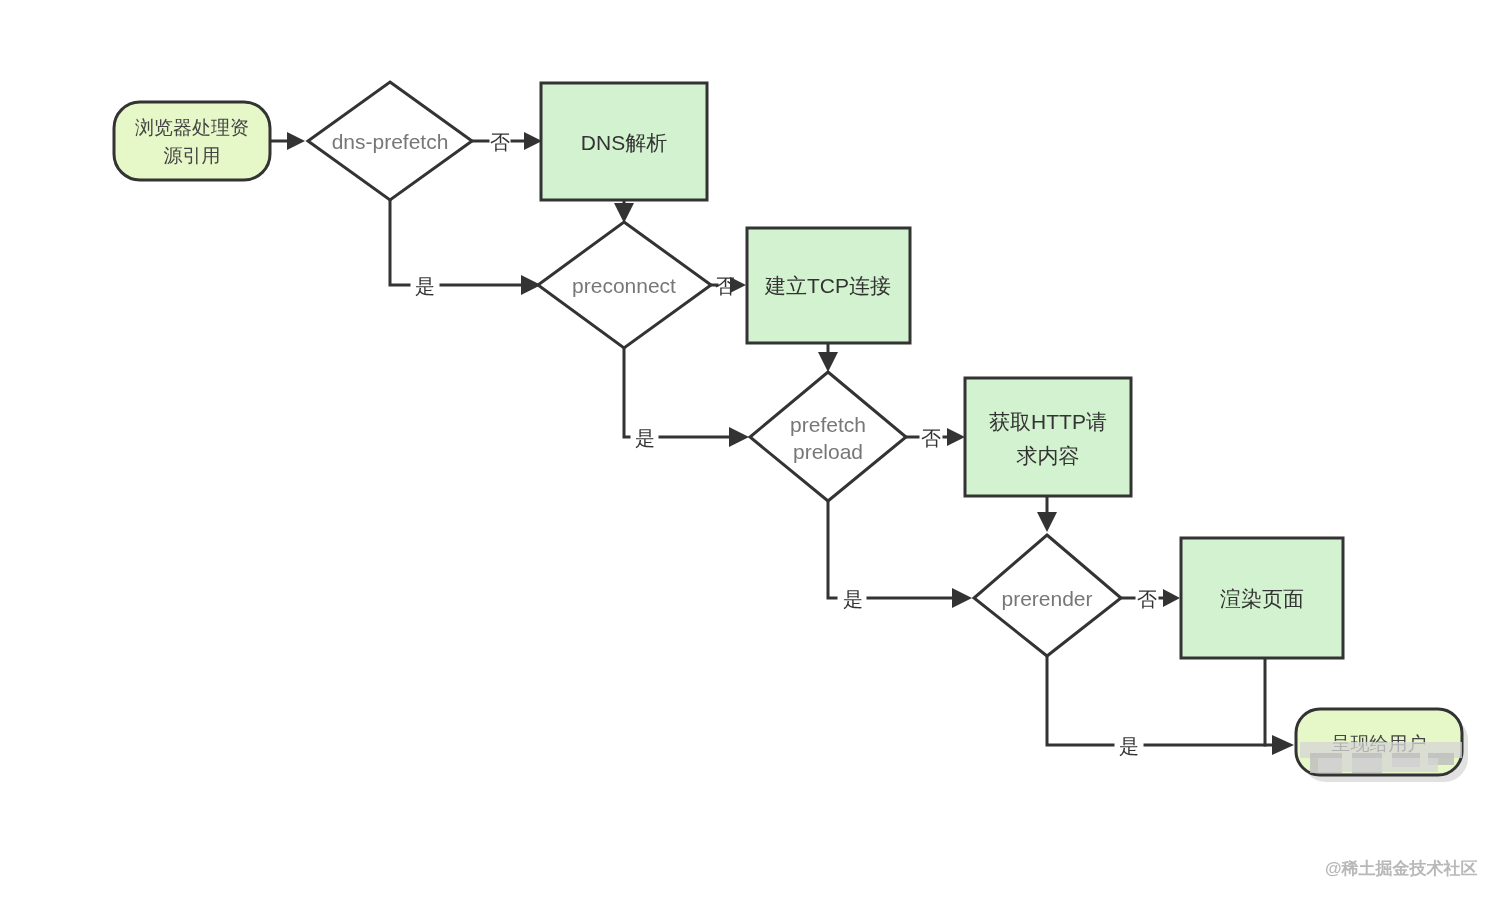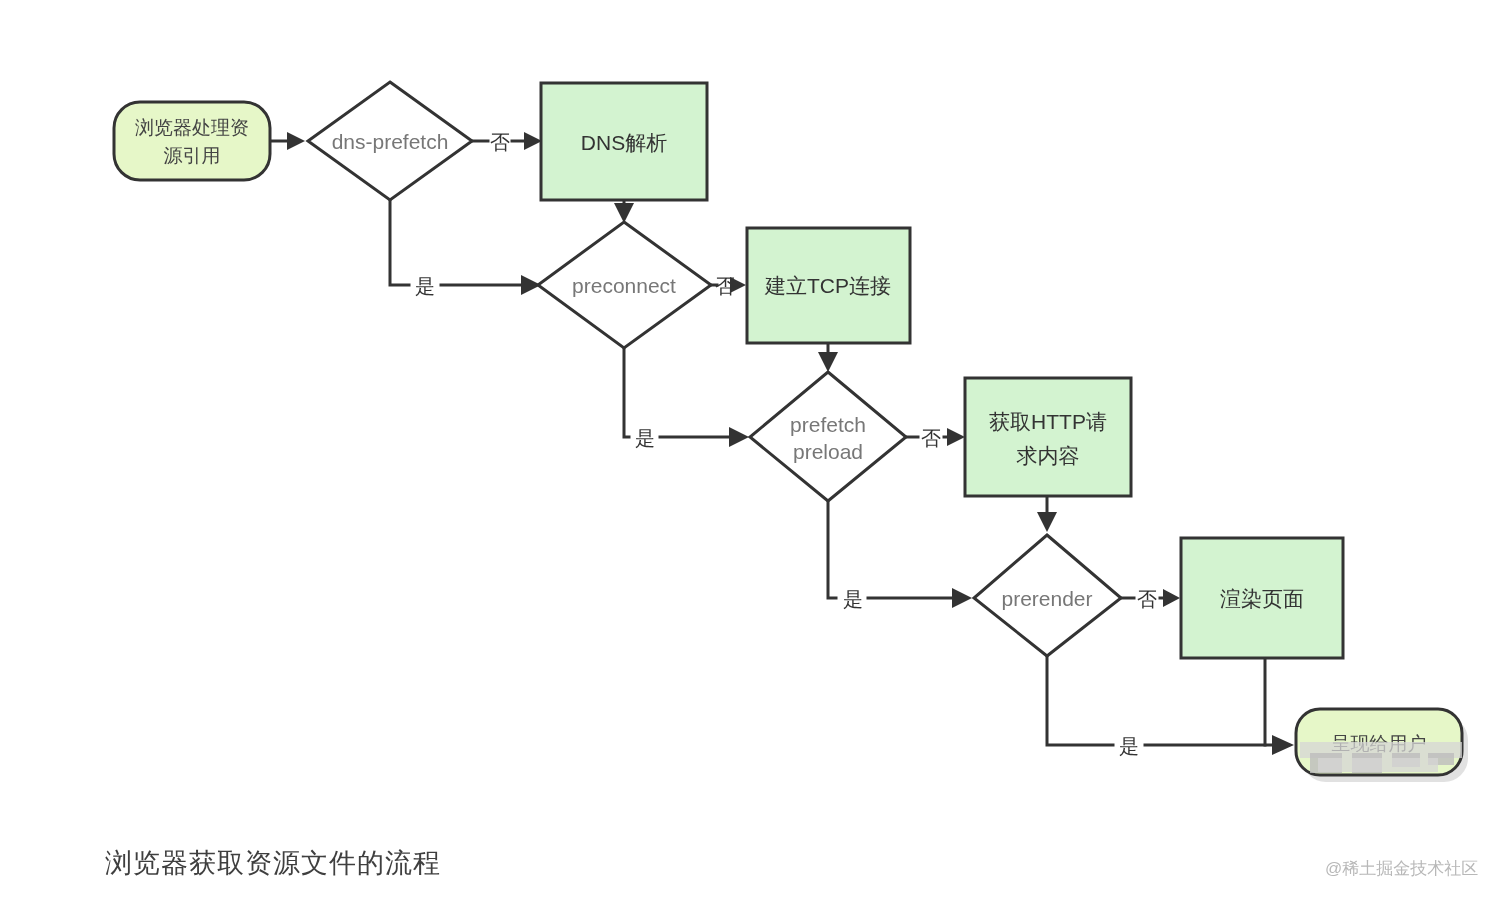--- a/index.html
+++ b/index.html
@@ -81,20 +81,21 @@
     white-space: nowrap;
   }
   #watermark {
     position: absolute;
     left: 1325px;
     top: 857px;
     font-size: 17px;
     color: #b8b8b8;
     font-family: "Liberation Sans", "DejaVu Sans", sans-serif;
     white-space: nowrap;
+    font-weight: bold;
   }
   .redaction {
     position: absolute;
     background: #bdbdbd;
     opacity: 0.82;
   }
   .redaction-soft {
     position: absolute;
     background: #d6d6d6;
     opacity: 0.75;
@@ -243,16 +244,15 @@
 
   </svg>
 
   <div class="redaction-soft" style="left:1300px; top:742px; width:162px; height:16px;"></div>
   <div class="redaction" style="left:1310px; top:753px; width:32px; height:20px;"></div>
   <div class="redaction" style="left:1352px; top:753px; width:30px; height:20px;"></div>
   <div class="redaction" style="left:1392px; top:753px; width:28px; height:14px;"></div>
   <div class="redaction" style="left:1428px; top:753px; width:26px; height:12px;"></div>
   <div class="redaction-soft" style="left:1318px; top:758px; width:120px; height:14px;"></div>
 
-  <div id="caption">浏览器获取资源文件的流程</div>
   <div id="watermark">@稀土掘金技术社区</div>
 
 </div>
 
 </body></html>

